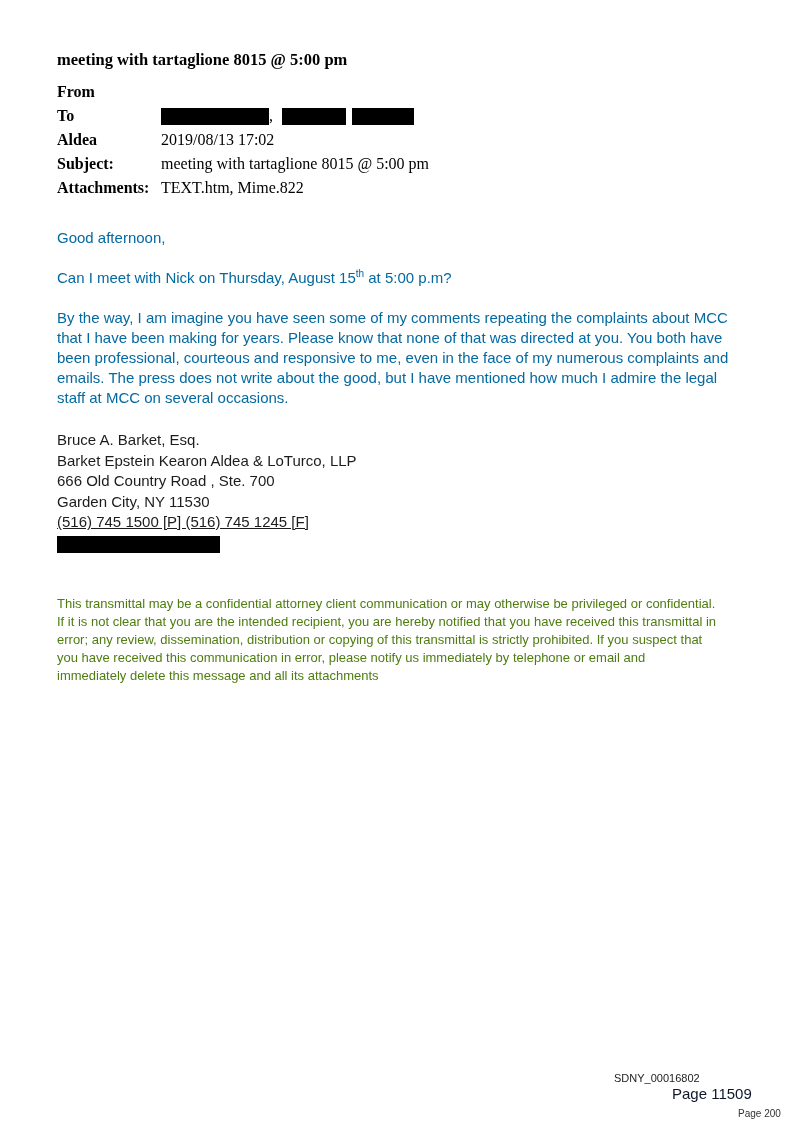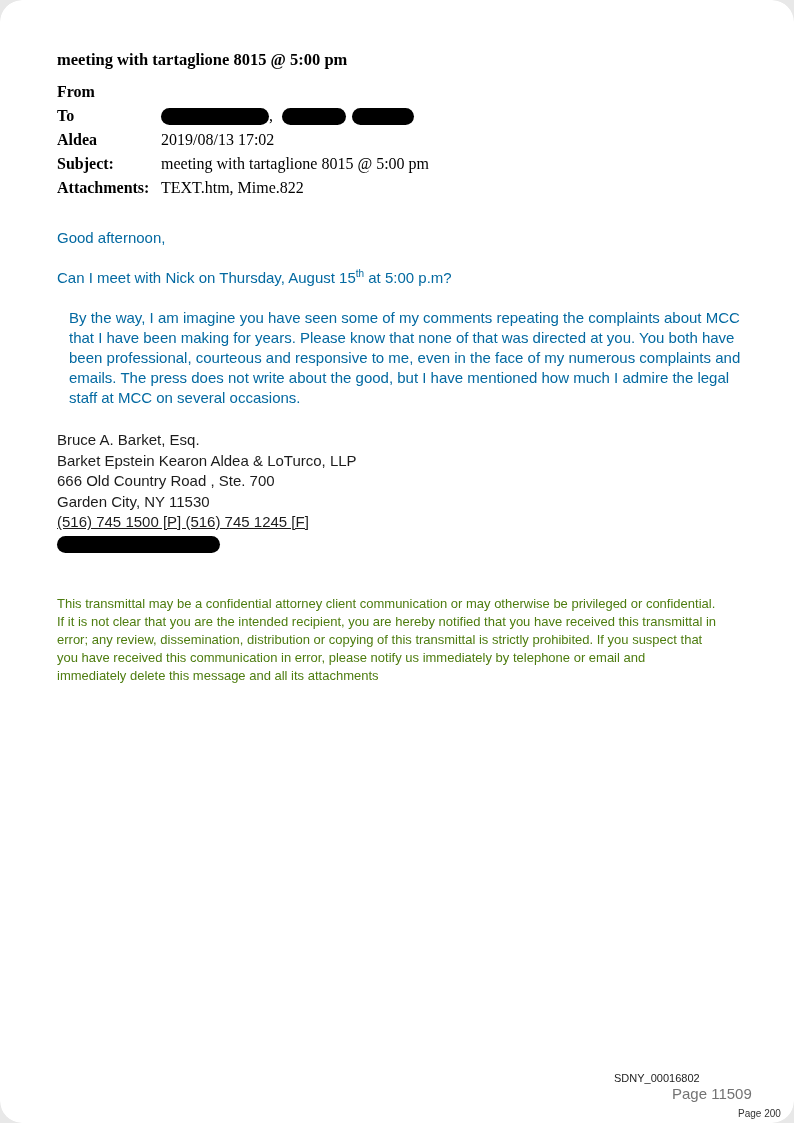--- a/index.html
+++ b/index.html
@@ -1,15 +1,15 @@
 <!DOCTYPE html>
 <html><head>
 <meta charset="utf-8">
 <style>
-  * { margin: 0; padding: 0; box-sizing: border-box; border-radius: 22px; }
+  * { margin: 0; padding: 0; box-sizing: border-box; }
   html, body { background: #e8e8e8; }
   .page {
     position: relative;
     width: 794px;
     height: 1123px;
     margin: 0 auto;
     background: #ffffff;
     overflow: hidden;
     font-family: "Liberation Sans", sans-serif;
     color: #1a1a1a;
@@ -58,21 +58,21 @@
   .to-comma { font-family: "Liberation Serif", serif; }
 
   
   .body-block {
     margin-top: 30px;
     font-size: 15px;
     line-height: 20px;
     color: #0369a1;
   }
   .para { margin-bottom: 20px; }
-  .para-wide { margin-bottom: 20px; width: 690px; margin-left: 12px; }
+  .para-wide { margin-bottom: 20px; width: 690px; }
   sup.th { font-size: 10px; vertical-align: super; line-height: 0; }
 
   
   .signature {
     margin-top: 22px;
     font-size: 15px;
     line-height: 20.5px;
     color: #1c1c1c;
   }
   .phone-line { text-decoration: underline; }
@@ -99,21 +99,21 @@
     left: 614px;
     top: 1072px;
     font-size: 11px;
     color: #222;
   }
   .page-label {
     position: absolute;
     left: 672px;
     top: 1085px;
     font-size: 15px;
-    color: #737373;
+    color: #0f172a;
   }
   .page-small {
     position: absolute;
     left: 738px;
     top: 1108px;
     font-size: 10px;
     color: #333;
   }
 </style>
 </head>

